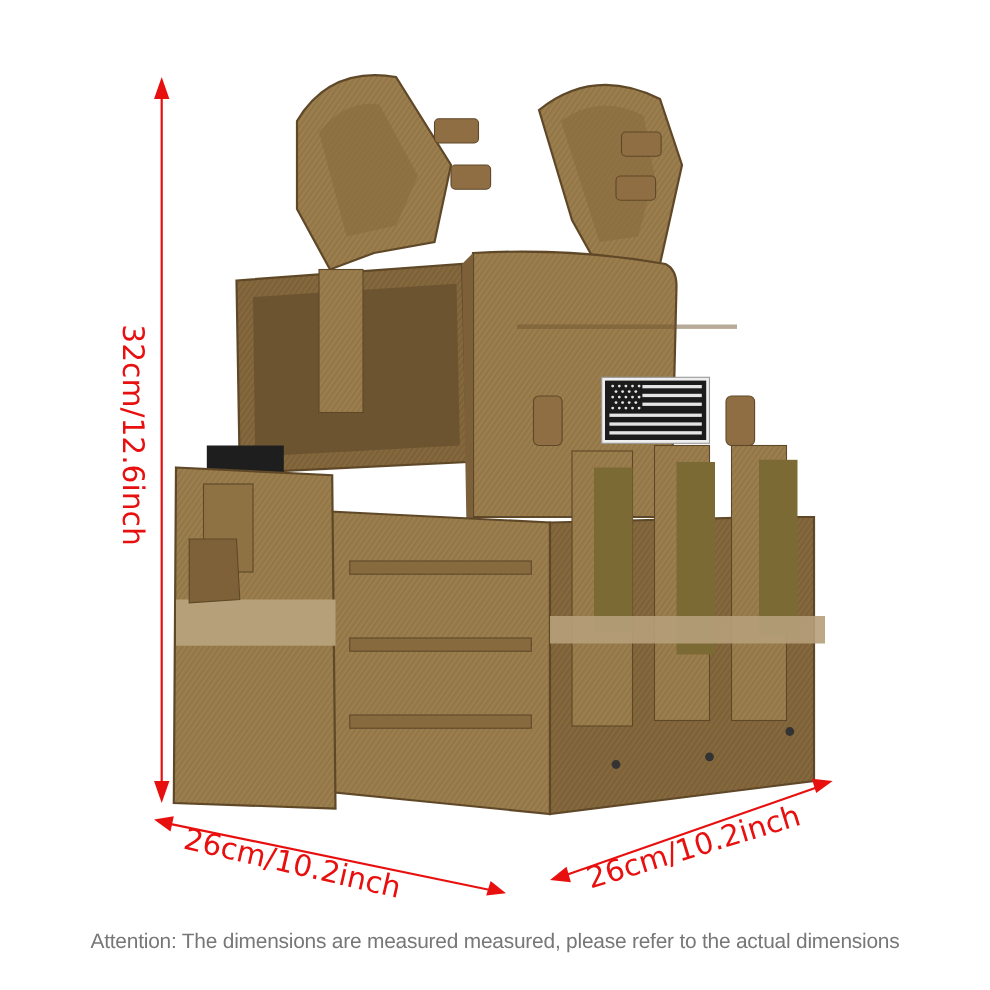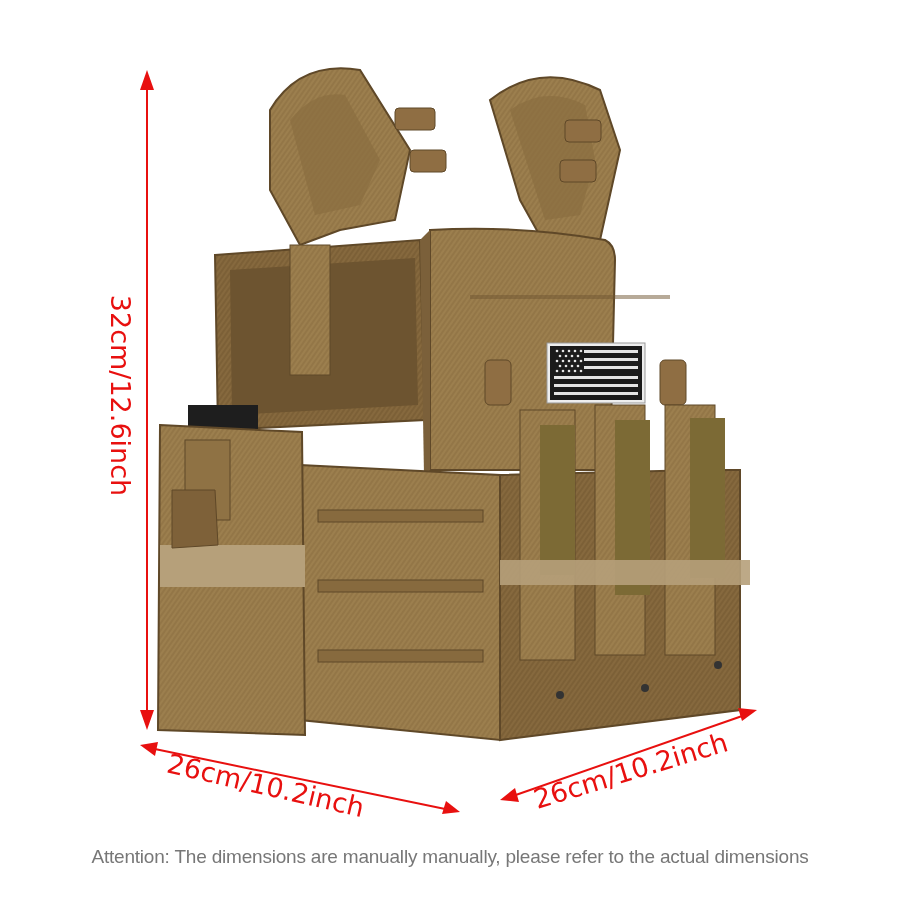--- a/index.html
+++ b/index.html
@@ -136,14 +136,14 @@
       <line x1="510" y1="797" x2="745" y2="715" stroke-width="2"></line>
       <polygon points="500,800 515,788 519,802" stroke="none"></polygon>
       <polygon points="757,710 742,721 738,708" stroke="none"></polygon>
     </g>
   </svg>
 
   <div id="dim-height" class="dim-label">32cm/12.6inch</div>
   <div id="dim-left" class="dim-label">26cm/10.2inch</div>
   <div id="dim-right" class="dim-label">26cm/10.2inch</div>
 
-  <div class="note">Attention: The dimensions are manually manually, please refer to the actual dimensions</div>
+  <div class="note">Attention: The dimensions are measured measured, please refer to the actual dimensions</div>
 </div>
 
 </body></html>

